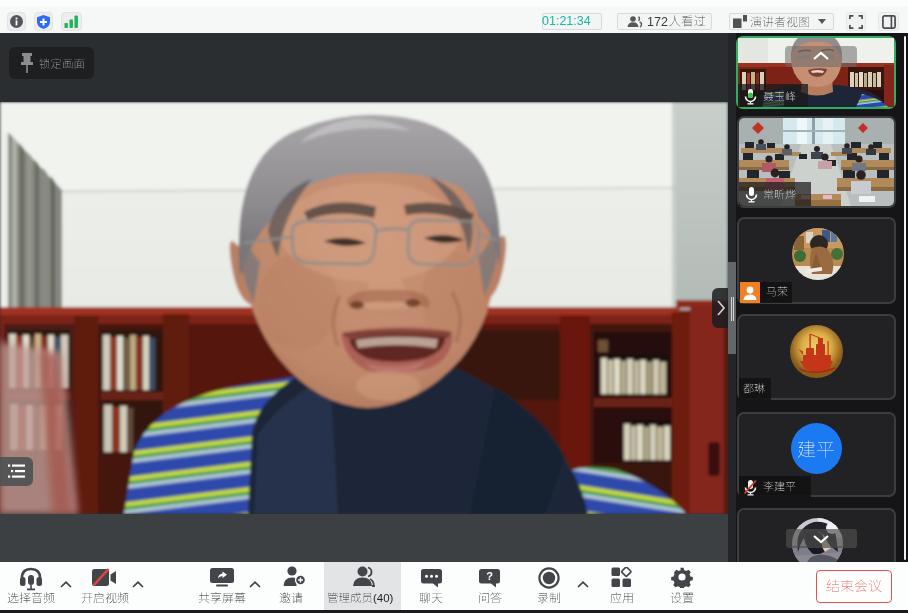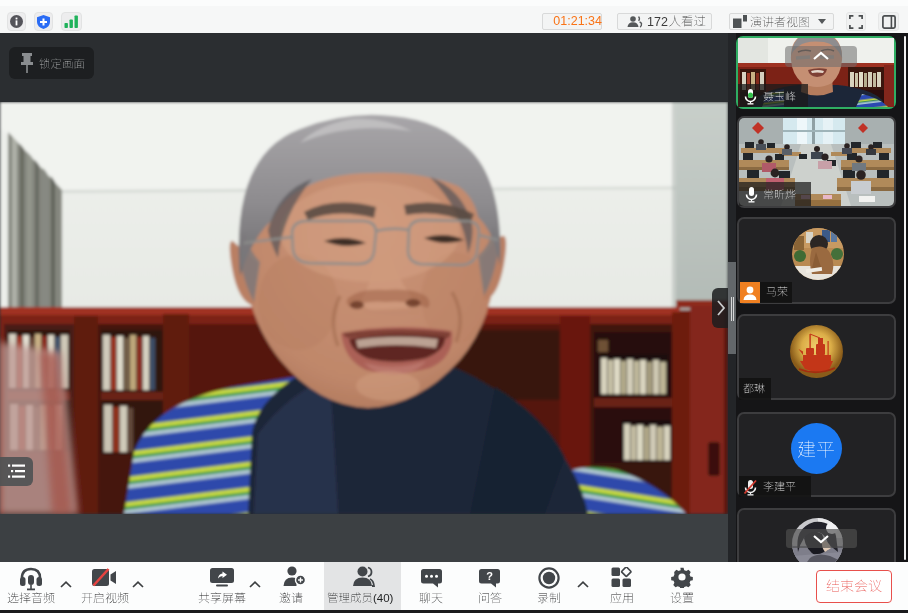--- a/index.html
+++ b/index.html
@@ -520,21 +520,21 @@
       <rect x="3" y="6" width="7" height="2" fill="#fff"></rect>
     </svg>
 <svg class="abs" style="left:64px;top:15px" width="15" height="13" viewBox="0 0 15 13">
 <g fill="#1fb25a">
         <rect x="0.5" y="8" width="3.4" height="5" rx="0.8"></rect>
         <rect x="5.5" y="4.5" width="3.4" height="8.5" rx="0.8"></rect>
         <rect x="10.5" y="0.5" width="3.4" height="12.5" rx="0.8"></rect>
       </g>
     </svg>
 <div class="abs" style="left:542px;top:12.5px;width:60px;height:17.5px;background:#f3f4f4;border:1px solid #d8d9d9;border-radius:2px"></div>
-<div class="abs" style="left:542px;top:12.5px;width:60px;height:17.5px;line-height:17.5px;text-align:right;font-size:12.5px;color:#f97316">01:21:34</div>
+<div class="abs" style="left:542px;top:12.5px;width:60px;height:17.5px;line-height:17.5px;text-align:left;font-size:12.5px;color:#14b8a6">01:21:34</div>
 <div class="abs" style="left:617px;top:12.5px;width:95px;height:17.5px;background:#f3f4f4;border:1px solid #d8d9d9;border-radius:2px"></div>
 <svg class="abs" style="left:627px;top:15.5px" width="16" height="12" viewBox="0 0 16 12">
 <g fill="#55585a">
         <circle cx="6" cy="3" r="2.8"></circle>
         <path d="M0.5 11 Q1 6.3 6 6.3 Q11 6.3 11.5 11 Z"></path>
 <path d="M11.5 4.8 a2.8 2.8 0 0 0 0 -4.2 M13 11 Q14.8 10.2 14.5 7.6 Q14 6.4 12.6 6" stroke="#55585a" stroke-width="1.4" fill="none"></path>
       </g>
     </svg>
 <svg class="abs" style="left:647px;top:15px" width="63" height="15" viewBox="0 0 63 15">
 <text x="0" y="11.4" font-family="Liberation Sans" font-size="12.5" fill="#3c3c3c">172</text>

